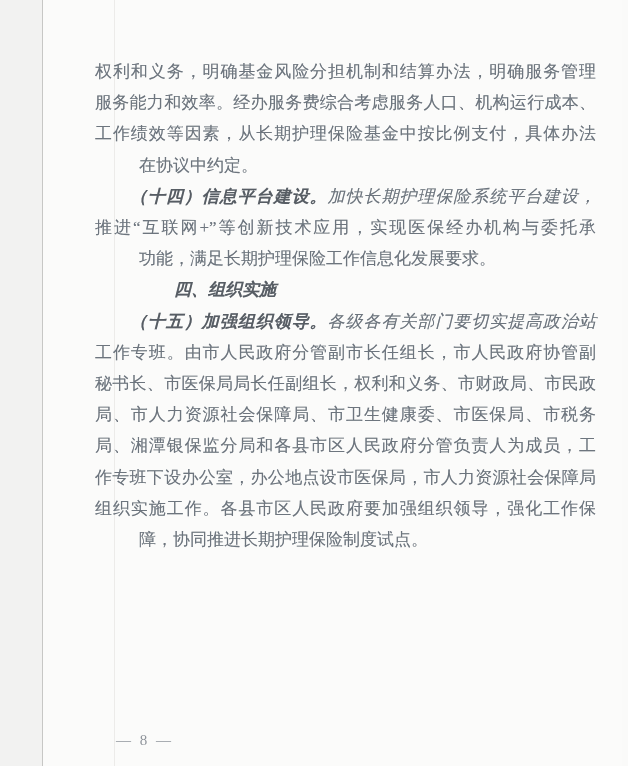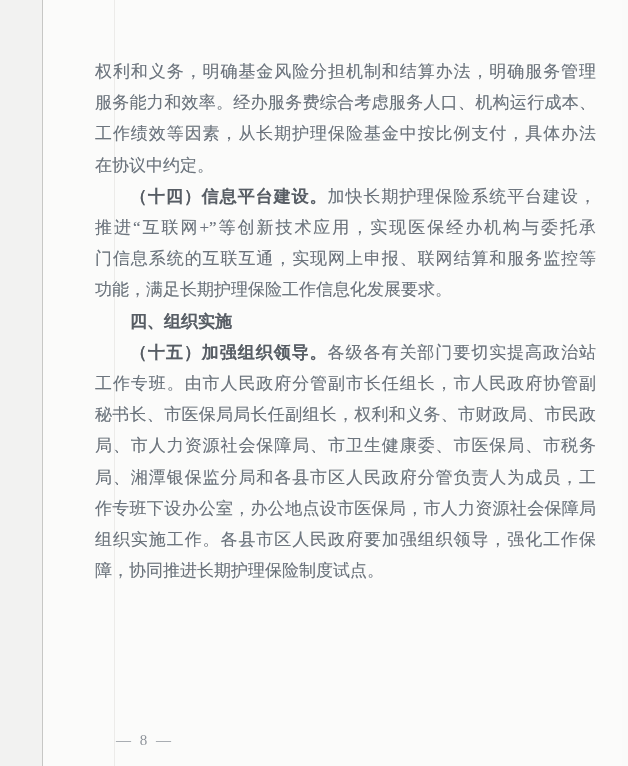--- a/index.html
+++ b/index.html
@@ -44,23 +44,25 @@
     line-height: 31.2px;
     color: #6d757e;
     text-shadow: 0 0 0.4px rgba(109,117,126,0.45);
   }
   .line {
     text-align: justify;
     text-align-last: justify;
   }
   .line.no-justify {
     text-align-last: left;
+    margin-left: 44px;
   }
   .line.indent {
     text-indent: 35px;
+    font-style: italic;
   }
   .seg.bold {
     font-weight: bold;
     color: #575d64;
   }
   .footer {
     position: absolute;
     left: 116px;
     top: 729px;
     font-size: 15px;
@@ -76,21 +78,20 @@
   <div class="left-strip"></div>
   <div class="edge-line"></div>
   <div class="scan-line"></div>
   <div class="doc-body" id="doc-body">
       <div class="line"><span class="seg">权利和义务，明确基金风险分担机制和结算办法，明确服务管理</span></div>
       <div class="line"><span class="seg">服务能力和效率。经办服务费综合考虑服务人口、机构运行成本、</span></div>
       <div class="line"><span class="seg">工作绩效等因素，从长期护理保险基金中按比例支付，具体办法</span></div>
       <div class="line no-justify"><span class="seg">在协议中约定。</span></div>
       <div class="line indent"><span class="seg bold">（十四）信息平台建设。</span><span class="seg">加快长期护理保险系统平台建设，</span></div>
       <div class="line"><span class="seg">推进“互联网+”等创新技术应用，实现医保经办机构与委托承</span></div>
-      <div class="line"><span class="seg">门信息系统的互联互通，实现网上申报、联网结算和服务监控等</span></div>
       <div class="line no-justify"><span class="seg">功能，满足长期护理保险工作信息化发展要求。</span></div>
       <div class="line indent no-justify"><span class="seg bold">四、组织实施</span></div>
       <div class="line indent"><span class="seg bold">（十五）加强组织领导。</span><span class="seg">各级各有关部门要切实提高政治站</span></div>
       <div class="line"><span class="seg">工作专班。由市人民政府分管副市长任组长，市人民政府协管副</span></div>
       <div class="line"><span class="seg">秘书长、市医保局局长任副组长，权利和义务、市财政局、市民政</span></div>
       <div class="line"><span class="seg">局、市人力资源社会保障局、市卫生健康委、市医保局、市税务</span></div>
       <div class="line"><span class="seg">局、湘潭银保监分局和各县市区人民政府分管负责人为成员，工</span></div>
       <div class="line"><span class="seg">作专班下设办公室，办公地点设市医保局，市人力资源社会保障局</span></div>
       <div class="line"><span class="seg">组织实施工作。各县市区人民政府要加强组织领导，强化工作保</span></div>
       <div class="line no-justify"><span class="seg">障，协同推进长期护理保险制度试点。</span></div>

